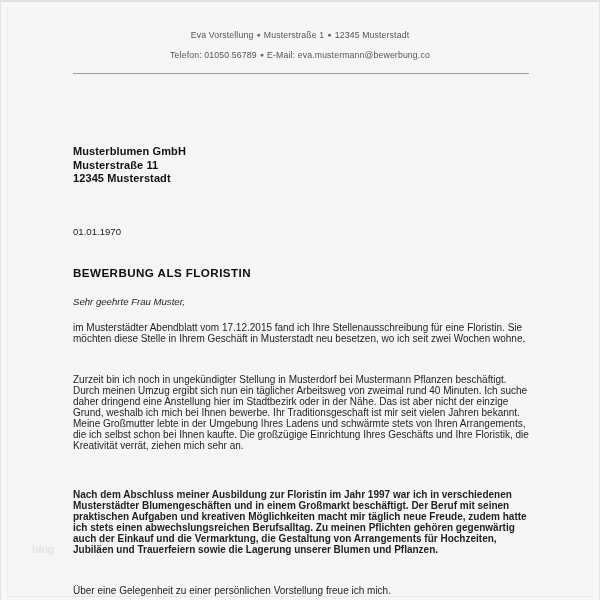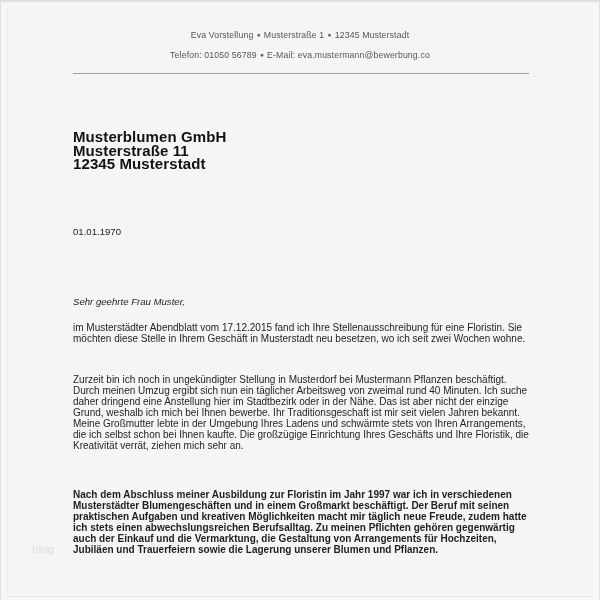--- a/index.html
+++ b/index.html
@@ -78,22 +78,22 @@
   }
 
   
   .col {
     position: absolute;
     left: 72px;
     width: 462px;
   }
 
   .recipient {
-    top: 128px;
-    font-size: 15px;
+    top: 143px;
+    font-size: 11px;
     font-weight: bold;
     line-height: 13.6px;
     color: #121212;
     letter-spacing: 0.1px;
   }
 
   .date {
     position: absolute;
     left: 72px;
     width: 462px;
@@ -158,23 +158,25 @@
   </div>
 
   <div class="col recipient">
     <div>Musterblumen GmbH</div>
     <div>Musterstraße 11</div>
     <div>12345 Musterstadt</div>
   </div>
 
   <div class="date">01.01.1970</div>
 
+  <div class="col subject">BEWERBUNG ALS FLORISTIN</div>
 
   <div class="col salutation">Sehr geehrte Frau Muster,</div>
 
   <div class="col para p1">im Musterstädter Abendblatt vom 17.12.2015 fand ich Ihre Stellenausschreibung für eine Floristin. Sie möchten diese Stelle in Ihrem Geschäft in Musterstadt neu besetzen, wo ich seit zwei Wochen wohne.</div>
   <div class="col para p2">Zurzeit bin ich noch in ungekündigter Stellung in Musterdorf bei Mustermann Pflanzen beschäftigt. Durch meinen Umzug ergibt sich nun ein täglicher Arbeitsweg von zweimal rund 40 Minuten. Ich suche daher dringend eine Anstellung hier im Stadtbezirk oder in der Nähe. Das ist aber nicht der einzige Grund, weshalb ich mich bei Ihnen bewerbe. Ihr Traditionsgeschaft ist mir seit vielen Jahren bekannt. Meine Großmutter lebte in der Umgebung Ihres Ladens und schwärmte stets von Ihren Arrangements, die ich selbst schon bei Ihnen kaufte. Die großzügige Einrichtung Ihres Geschäfts und Ihre Floristik, die Kreativität verrät, ziehen mich sehr an.</div>
   <div class="col para p3">Nach dem Abschluss meiner Ausbildung zur Floristin im Jahr 1997 war ich in verschiedenen Musterstädter Blumengeschäften und in einem Großmarkt beschäftigt. Der Beruf mit seinen praktischen Aufgaben und kreativen Möglichkeiten macht mir täglich neue Freude, zudem hatte ich stets einen abwechslungsreichen Berufsalltag. Zu meinen Pflichten gehören gegenwärtig auch der Einkauf und die Vermarktung, die Gestaltung von Arrangements für Hochzeiten, Jubiläen und Trauerfeiern sowie die Lagerung unserer Blumen und Pflanzen.</div>
+  <div class="col para p4">Über eine Gelegenheit zu einer persönlichen Vorstellung freue ich mich.</div>
 
   <div class="watermark">blog</div>
 
   <div id="bottom-rule"></div>
 </div>
 
 </body></html>

